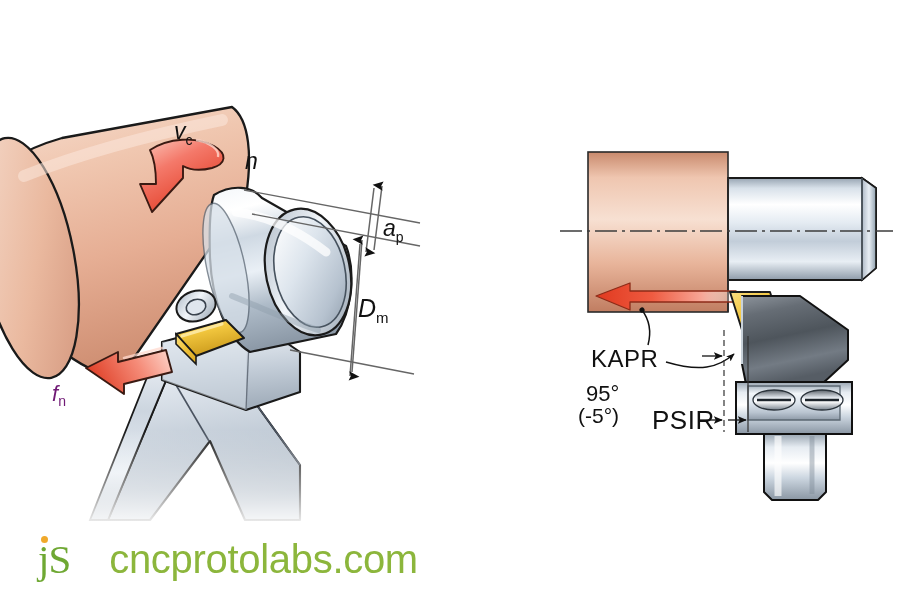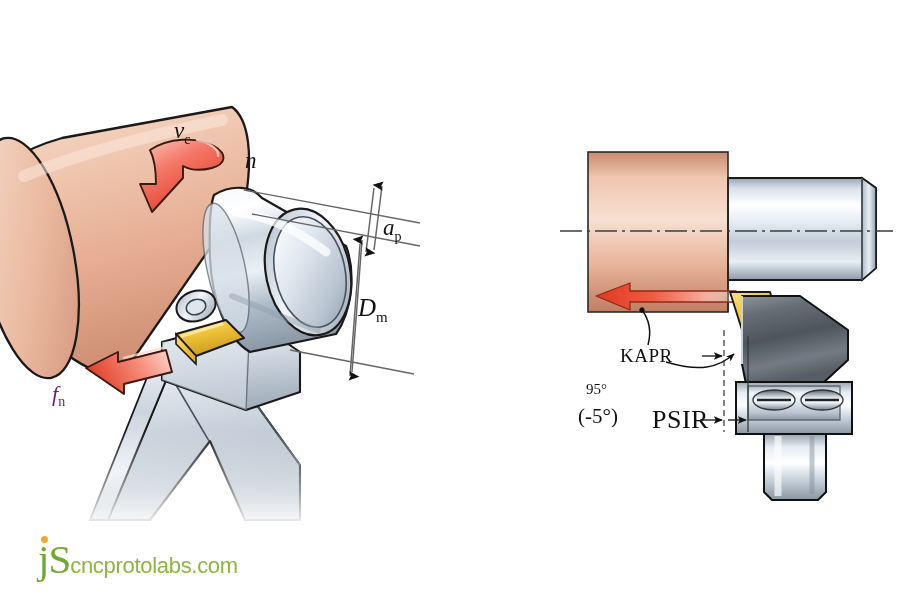--- a/index.html
+++ b/index.html
@@ -18,29 +18,29 @@
     background: #ffffff;
     overflow: hidden;
   }
   #artboard {
     position: absolute;
     inset: 0;
     width: 900px;
     height: 600px;
   }
   .lbl {
-    font-family: Liberation Serif, serif;
+    font-family: Liberation Sans, sans-serif;
   }
   #watermark {
     position: absolute;
     left: 38px;
     top: 539px;
     display: flex;
     align-items: baseline;
-    gap: 0;
+    gap: 15px;
     user-select: none;
   }
   #wm-mark {
     position: relative;
     font-family: "Liberation Serif", serif;
     font-size: 41px;
     line-height: 1;
     color: #6fa833;
     letter-spacing: -1px;
   }
@@ -48,24 +48,25 @@
     position: absolute;
     left: 3px;
     top: -3px;
     width: 7px;
     height: 7px;
     border-radius: 50%;
     background: #f0a92b;
   }
   #wm-text {
     font-family: "Liberation Sans", sans-serif;
-    font-size: 22px;
+    font-size: 40px;
     line-height: 1;
     color: #8cb63c;
     letter-spacing: -0.3px;
+    margin-left: 24px;
   }
 </style>
 </head>
 <body>
 
 <div id="stage">
 
   <svg id="artboard" viewBox="0 0 900 600" xmlns="http://www.w3.org/2000/svg">
     <defs>
 
@@ -387,23 +388,23 @@
   </div>
 
   <div class="lbl" style="position:absolute;left:358px;top:294px;font-size:25px;font-style:italic;color:#111;">
     <span>D</span><sub style="font-size:15px;font-style:normal;">m</sub>
   </div>
 
   <div class="lbl" style="position:absolute;left:52px;top:381px;font-size:22px;font-style:italic;color:#701a75;">
     <span>f</span><sub style="font-size:14px;font-style:normal;">n</sub>
   </div>
 
-  <div class="lbl" style="position:absolute;left:620px;top:345px;font-size:19px;letter-spacing:0.5px;color:#111;">KAPR</div>
-
-  <div class="lbl" style="position:absolute;left:586px;top:381px;font-size:15px;color:#111;">95°</div>
+  <div class="lbl" style="position:absolute;left:591px;top:345px;font-size:24px;letter-spacing:0.5px;color:#111;">KAPR</div>
+
+  <div class="lbl" style="position:absolute;left:586px;top:381px;font-size:22px;color:#111;">95°</div>
 
   <div class="lbl" style="position:absolute;left:578px;top:404px;font-size:21px;color:#111;">(-5°)</div>
 
   <div class="lbl" style="position:absolute;left:652px;top:405px;font-size:26px;letter-spacing:0.5px;color:#111;">PSIR</div>
 
   <div id="watermark">
     <span id="wm-mark">
       <span id="wm-dot"></span>
       <span>jS</span>
     </span>

